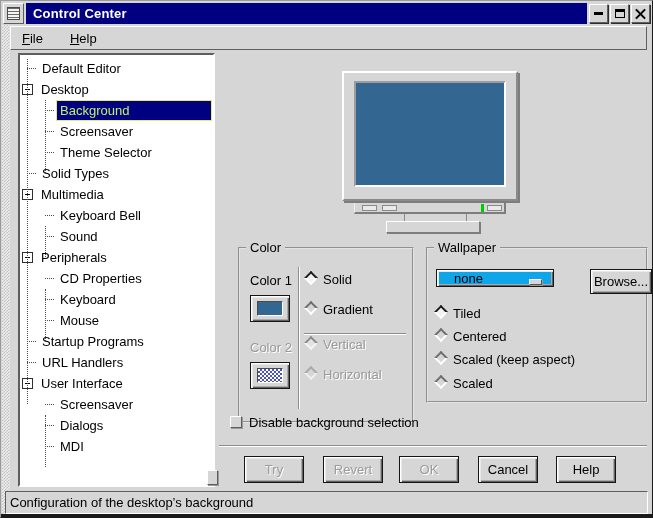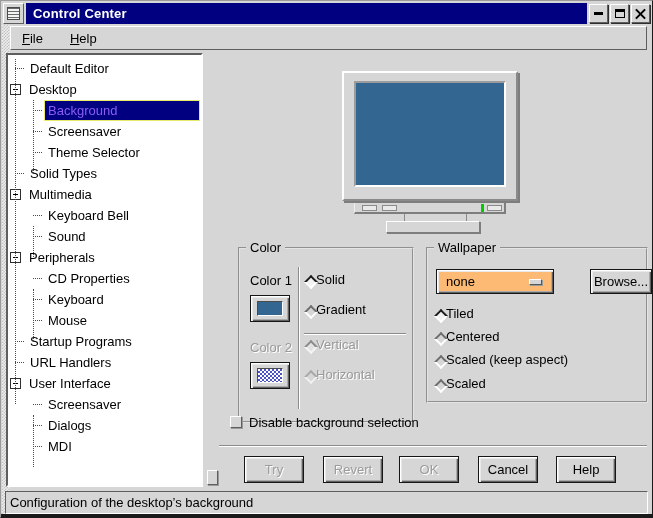--- a/index.html
+++ b/index.html
@@ -53,35 +53,35 @@
   .menubar{
     position:absolute;left:9px;top:25px;width:637px;height:24px;
     border:1px solid;border-color:#fff #5e5e5e #5e5e5e #fff;
     display:flex;align-items:center;padding-left:11px;gap:27px;background:#d6d6d6;
   }
   .menu-item{cursor:default;}
   .menu-item .mn{text-decoration:underline;}
 
   
   .tree-panel{
-    position:absolute;left:5px;top:52px;width:197px;height:434px;background:#fff;
+    position:absolute;left:17px;top:52px;width:197px;height:434px;background:#fff;
     border:2px solid;border-color:#5e5e5e #fff #fff #5e5e5e;overflow:hidden;
   }
   .tree-body{position:relative;padding-top:3px;height:100%;}
   .tree-row{height:21px;display:flex;align-items:center;position:relative;white-space:nowrap;}
   .tree-sp{display:inline-block;height:1px;flex:none;}
   .hstub{display:inline-block;flex:none;border-top:1px dotted #4a4a4a;height:1px;}
   .expander{
     display:inline-block;flex:none;width:11px;height:11px;background:#fff;
     border:1px solid #2f2f2f;position:relative;
   }
   .expander::after{content:"";position:absolute;left:2px;top:4px;width:5px;height:1px;background:#000;}
   .tree-label{padding:1px 3px;line-height:17px;flex:1;margin-right:2px;}
   .tree-label.selected{
-    background:var(--selection,#000080);color:#8b5cf6;
+    background:var(--selection,#000080);color:#bef264;
     box-shadow:0 0 0 1px #e9e96a;
   }
   .vline{position:absolute;width:1px;border-left:1px dotted #4a4a4a;}
 
   
   .pane-handle{
     position:absolute;left:206px;top:469px;width:11px;height:15px;background:#d6d6d6;
     border:1px solid;border-color:#fff #5e5e5e #5e5e5e #fff;box-shadow:1px 1px 0 #9a9a9a;
   }
 
@@ -121,37 +121,37 @@
     box-shadow:inset 1px 1px 0 #fff,inset 2px 2px 0 #e9e9e9,inset -1px -1px 0 #606060,inset -2px -2px 0 #a9a9a9;
     display:flex;align-items:center;justify-content:center;
   }
   .swatch{width:26px;height:15px;border:1px solid;border-color:#4a4a4a #fff #fff #4a4a4a;}
   .vgroove{position:absolute;left:58px;top:18px;bottom:12px;width:2px;
     border-left:1px solid #8c8c8c;border-right:1px solid #fff;}
   .hgroove{position:absolute;height:2px;border-top:1px solid #8c8c8c;border-bottom:1px solid #fff;}
   .gb-color .hgroove{left:64px;right:6px;top:84px;}
 
   
-  .radio-row{position:absolute;height:14px;display:flex;align-items:flex-end;gap:0;}
+  .radio-row{position:absolute;height:14px;display:flex;align-items:flex-start;gap:7px;}
   .dmd{
     width:10px;height:10px;flex:none;transform:rotate(45deg);background:#d6d6d6;
     border:2px solid;border-color:#6e6e6e #fff #fff #6e6e6e;
   }
   .dmd.selected{border-color:#1c1c1c #fff #fff #1c1c1c;background:#f2f2f2;}
   .dmd.disabled{border-color:#a8a8a8 #f0f0f0 #f0f0f0 #a8a8a8;}
   .dmd.selected.disabled{border-color:#8a8a8a #f4f4f4 #f4f4f4 #8a8a8a;background:#e2e2e2;}
   .radio-text{line-height:14px;}
   .radio-text.disabled{color:#9a9a9a;text-shadow:1px 1px 0 #fff;}
 
   
   .optionmenu{
-    position:absolute;left:8px;top:20px;width:118px;height:25px;background:#fdba74;
+    position:absolute;left:8px;top:20px;width:118px;height:18px;background:#0ea5e9;
     border:1px solid #161616;
     box-shadow:inset 1px 1px 0 #fff,inset 2px 2px 0 #e9e9e9,inset -1px -1px 0 #606060,inset -2px -2px 0 #a9a9a9;
-    display:flex;align-items:center;padding-left:9px;
+    display:flex;align-items:center;padding-left:17px;
   }
   .om-indicator{
     position:absolute;right:11px;top:9px;width:13px;height:6px;background:#d6d6d6;
     border:1px solid;border-color:#fff #565656 #565656 #fff;box-shadow:1px 1px 0 #9a9a9a;
   }
   .gtk-btn{
     background:#d6d6d6;border:1px solid #161616;color:#000;
     box-shadow:inset 1px 1px 0 #fff,inset 2px 2px 0 #e9e9e9,inset -1px -1px 0 #606060,inset -2px -2px 0 #a9a9a9;
     font-family:"Liberation Sans",sans-serif;font-size:13px;
     display:flex;align-items:center;justify-content:center;

